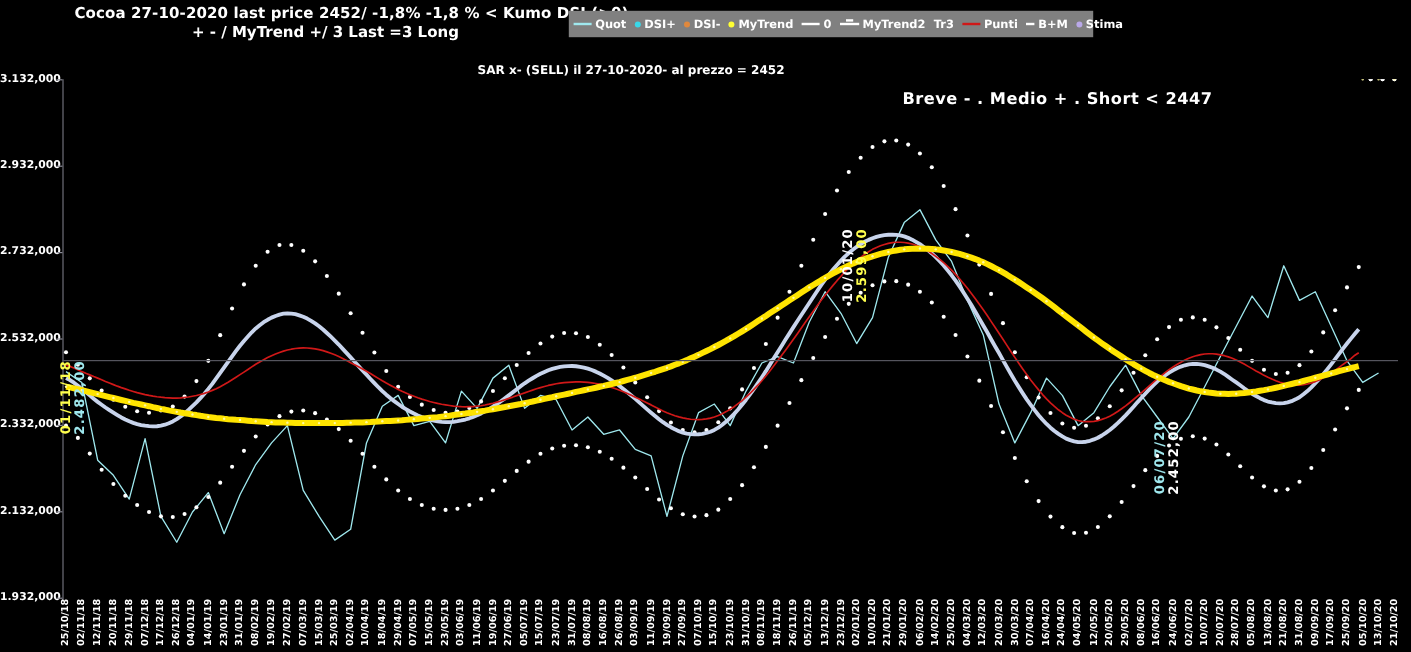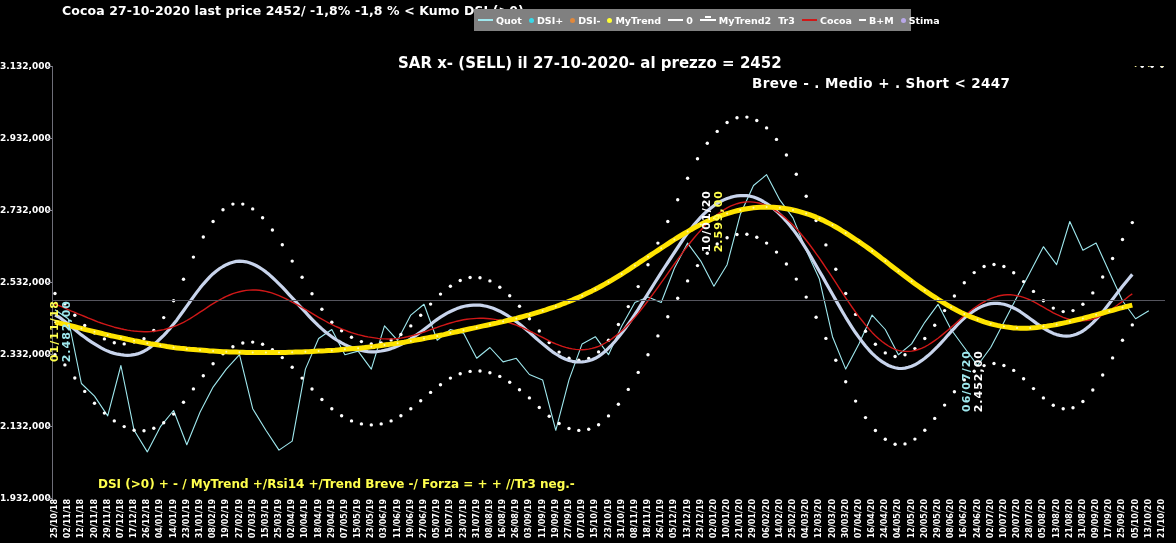--- a/index.html
+++ b/index.html
@@ -4,21 +4,21 @@
 <style>
   html,body{margin:0;padding:0;background:#000;}
   body{width:1176px;height:543px;overflow:hidden;font-family:"DejaVu Sans",sans-serif;}
   #root{position:relative;width:1176px;height:543px;background:#000;}
 
   .t{position:absolute;white-space:nowrap;color:#fff;font-weight:bold;}
 
   
   #hdr-l1{left:62px;top:3px;font-size:12.5px;letter-spacing:.1px;}
   #hdr-l2{left:160px;top:19px;font-size:12.5px;}
-  #sar{left:398px;top:54px;font-size:15px;}
+  #sar{left:398px;top:54px;font-size:10px;}
   #stat{left:752px;top:75px;font-size:13.5px;letter-spacing:.4px;}
 
   
   #legend{position:absolute;left:474px;top:9px;width:437px;height:22px;
           background:#808080;display:flex;align-items:center;gap:0px;
           padding:0 4px;box-sizing:border-box;}
   .lg{display:flex;align-items:center;gap:3px;font-size:9.5px;font-weight:bold;color:#fff;}
   .lg+.lg{margin-left:7px;}
   .lgm{display:inline-block;}
   .m-line{width:15px;height:2px;}
@@ -51,20 +51,21 @@
         writing-mode:vertical-rl;transform:rotate(180deg);letter-spacing:1px;}
 
   svg{position:absolute;left:0;top:0;}
 </style>
 </head>
 <body>
 
 <div id="root">
 
   <div class="t" id="hdr-l1">Cocoa  27-10-2020    last price 2452/ -1,8%  -1,8 %   &lt; Kumo  DSI (&gt;0)</div>
+  <div class="t" id="hdr-l2">+ - / MyTrend +/ 3 Last =3 Long</div>
   <div class="t" id="sar">SAR x- (SELL)  il  27-10-2020- al prezzo = 2452</div>
   <div class="t" id="stat">Breve  - .    Medio  + .          Short &lt;  2447</div>
 
   <div id="legend" style="background: rgb(128, 128, 128); align-items: center;">
       <span class="lg">
         <span class="lgm m-line" style="background: rgb(159, 232, 238);"></span>
         <span>Quot</span>
       </span>
       <span class="lg">
         <span class="lgm m-dot" style="background: rgb(57, 216, 232);"></span>
@@ -84,21 +85,21 @@
       </span>
       <span class="lg">
         <span class="lgm m-plusline" style="background: rgb(255, 255, 255);"></span>
         <span>MyTrend2</span>
       </span>
       <span class="lg">
         <span>Tr3</span>
       </span>
       <span class="lg">
         <span class="lgm m-line" style="background: rgb(208, 24, 24);"></span>
-        <span>Cocoa</span>
+        <span>Punti</span>
       </span>
       <span class="lg">
         <span class="lgm m-dash" style="background: rgb(255, 255, 255);"></span>
         <span>B+M</span>
       </span>
       <span class="lg">
         <span class="lgm m-dot" style="background: rgb(185, 168, 232);"></span>
         <span>Stima</span>
       </span>
     </div>
@@ -530,21 +531,20 @@
       <div class="xl" style="left: 1013.75px;">21/08/20</div>
       <div class="xl" style="left: 1026.93px;">31/08/20</div>
       <div class="xl" style="left: 1040.11px;">09/09/20</div>
       <div class="xl" style="left: 1053.29px;">17/09/20</div>
       <div class="xl" style="left: 1066.46px;">25/09/20</div>
       <div class="xl" style="left: 1079.64px;">05/10/20</div>
       <div class="xl" style="left: 1092.82px;">13/10/20</div>
       <div class="xl" style="left: 1106px;">21/10/20</div>
     </div>
 
-  <div class="t" id="foot-l">DSI (&gt;0) + - / MyTrend +/Rsi14 +/Trend Breve -/ Forza = + + //Tr3 neg.-</div>
 
 <div class="ytick" style="top: 66px;"></div>
     <div class="ytick" style="top: 138px;"></div>
     <div class="ytick" style="top: 210px;"></div>
     <div class="ytick" style="top: 282px;"></div>
     <div class="ytick" style="top: 354px;"></div>
     <div class="ytick" style="top: 426px;"></div>
     <div class="ytick" style="top: 498px;"></div>
     <div class="hgrid" style="top: 300px;"></div>
   </div>

